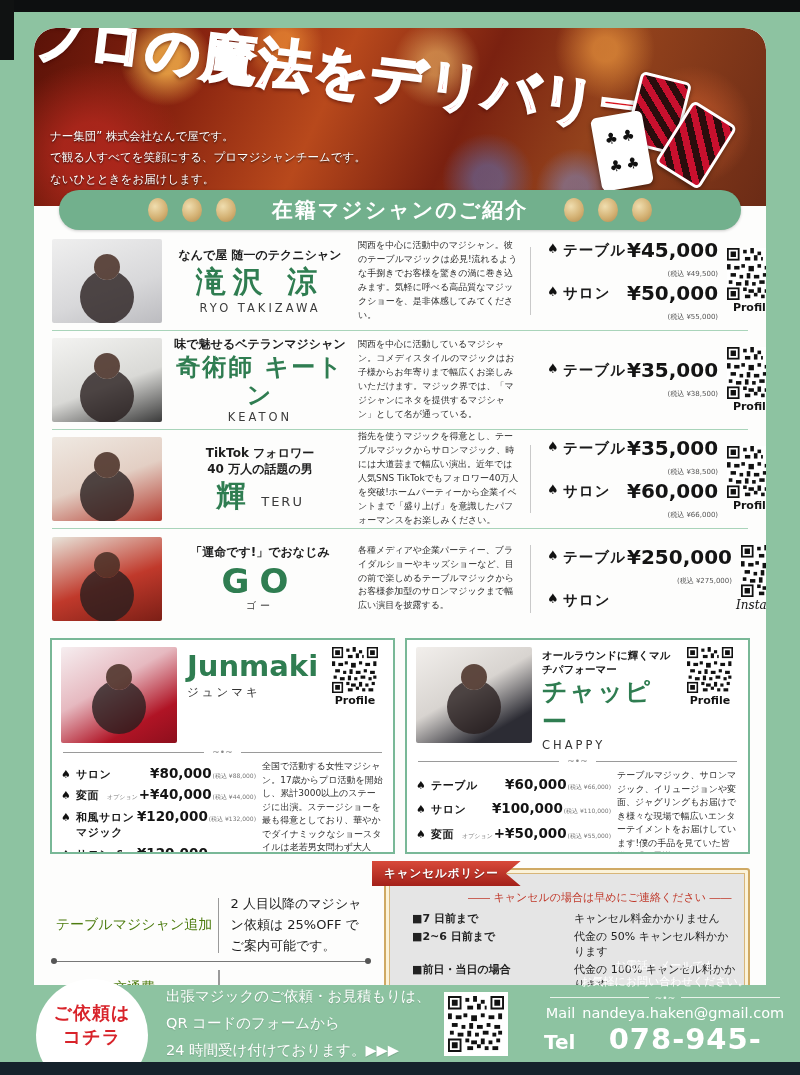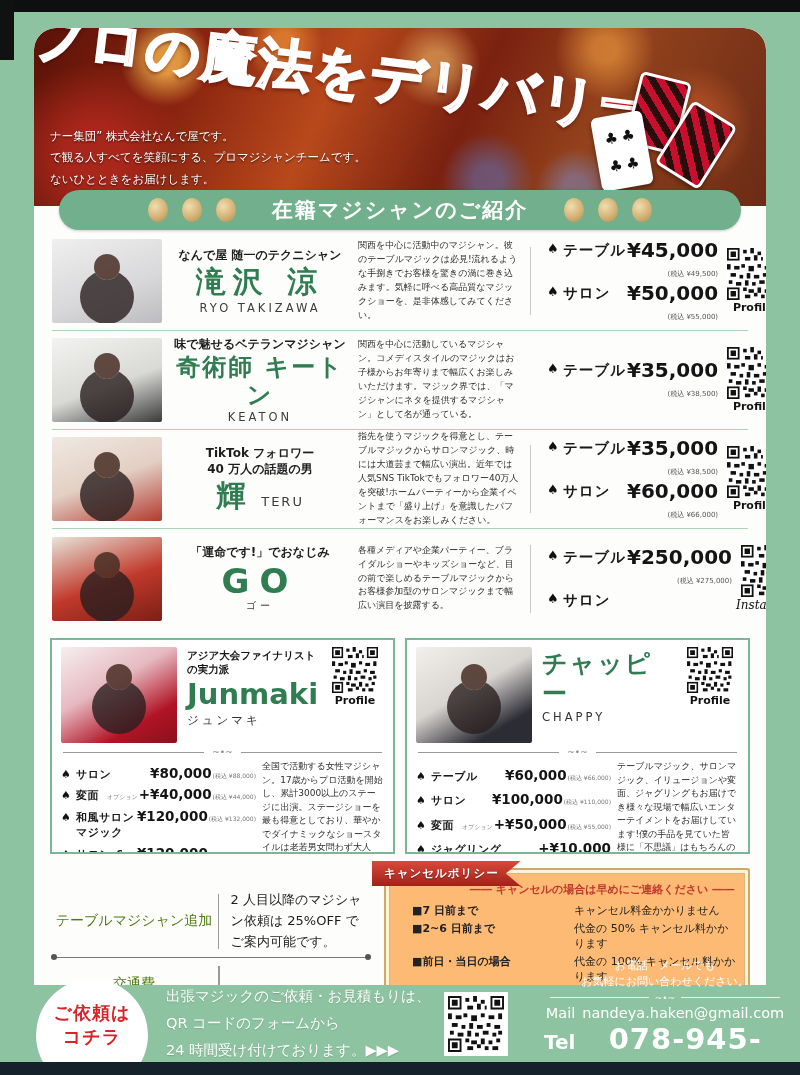--- a/index.html
+++ b/index.html
@@ -113,26 +113,26 @@
   .lower { display:flex; gap:12px; padding:14px 16px 0; }
   .info-col { flex:1; display:flex; flex-direction:column; justify-content:center; }
   .info-row { display:flex; align-items:center; min-height:44px; }
   .info-label { width:168px; flex:none; text-align:center; font-size:14px; color:#4d7c0f; }
   .info-vline { width:1.5px; align-self:stretch; background:#9a9a9a; margin:4px 12px 4px 0; }
   .info-value { font-size:13px; color:#1c1c1c; line-height:1.6; }
   .info-div { position:relative; height:1px; background:#777; margin:4px 2px; }
   .info-div::before, .info-div::after { content:""; position:absolute; top:-2.5px; width:6px; height:6px; border-radius:50%; background:#555; }
   .info-div::before { left:-1px; } .info-div::after { right:-1px; }
 
-  .cancel-box { width:366px; flex:none; position:relative; background:#fdba74; border:2px solid #cfa963;
+  .cancel-box { width:366px; flex:none; position:relative; background:#e5e5e5; border:2px solid #cfa963;
     box-shadow:inset 0 0 0 3px #fbf3da, inset 0 0 0 4px #d8b679; padding:10px 12px 6px; border-radius:3px; }
   .ribbon { position:absolute; top:-9px; left:-14px; background:linear-gradient(#d84a3a,#a32019); color:#fff;
     font-size:11.5px; font-weight:bold; padding:5px 22px 5px 12px; letter-spacing:1px;
     clip-path:polygon(0 0,100% 0,90% 50%,100% 100%,0 100%); text-shadow:0 1px 1px rgba(0,0,0,.4); }
-  .cp-head { text-align:center; color:#c0392b; font-size:11px; font-weight:bold; margin:2px 0 6px 70px; }
+  .cp-head { color:#c0392b; font-size:11px; font-weight:normal; margin:10px 0 6px 70px; }
   .cp-row { display:flex; margin:3px 0 3px 14px; }
   .cp-term { width:118px; flex:none; font-size:11px; font-weight:bold; color:#222; }
   .cp-desc { font-size:11px; color:#222;margin-left:44px; }
   .cp-hr { height:1.5px; background:#4a3a20; margin:6px 2px 5px; }
   .cp-note { font-size:7.8px; color:#4a4a4a; text-align:center; line-height:1.5; }
 
   
   .footer { position:absolute; left:8px; right:8px; bottom:13px; height:77px; display:flex; align-items:center; }
   .badge { width:112px; height:112px; border-radius:50%; background:#fff; flex:none; margin:22px 0 0 28px;
     display:flex; flex-direction:column; align-items:center; justify-content:flex-start; padding-top:22px;
@@ -363,21 +363,20 @@
         </div>
       </div>
     </div>
 
     <div class="fboxes">
 
       <div class="fbox c0">
         <div class="fbox-top">
           <div class="photo f0"></div>
           <div class="fbox-ncol">
-            <div class="fbox-tag">アジア大会ファイナリストの実力派</div>
             <div class="fbox-name">Junmaki</div>
             <div class="fbox-kana">ジュンマキ</div>
           </div>
           <div class="qrcol">
             <svg class="qr">
                 <use href="#qr"></use>
               </svg>
             <div class="qr-label">Profile</div>
           </div>
         </div>
@@ -409,20 +408,21 @@
 
           </div>
           <div class="fdesc">全国で活動する女性マジシャン。17歳からプロ活動を開始し、累計3000以上のステージに出演。ステージショーを最も得意としており、華やかでダイナミックなショースタイルは老若男女問わず大人気。変面、バルーンアートまで幅広く対応。</div>
         </div>
       </div>
 
       <div class="fbox c1">
         <div class="fbox-top">
           <div class="photo f1"></div>
           <div class="fbox-ncol">
+            <div class="fbox-tag">オールラウンドに輝くマルチパフォーマー</div>
             <div class="fbox-name">チャッピー</div>
             <div class="fbox-kana">CHAPPY</div>
           </div>
           <div class="qrcol">
             <svg class="qr">
                 <use href="#qr"></use>
               </svg>
             <div class="qr-label">Profile</div>
           </div>
         </div>

